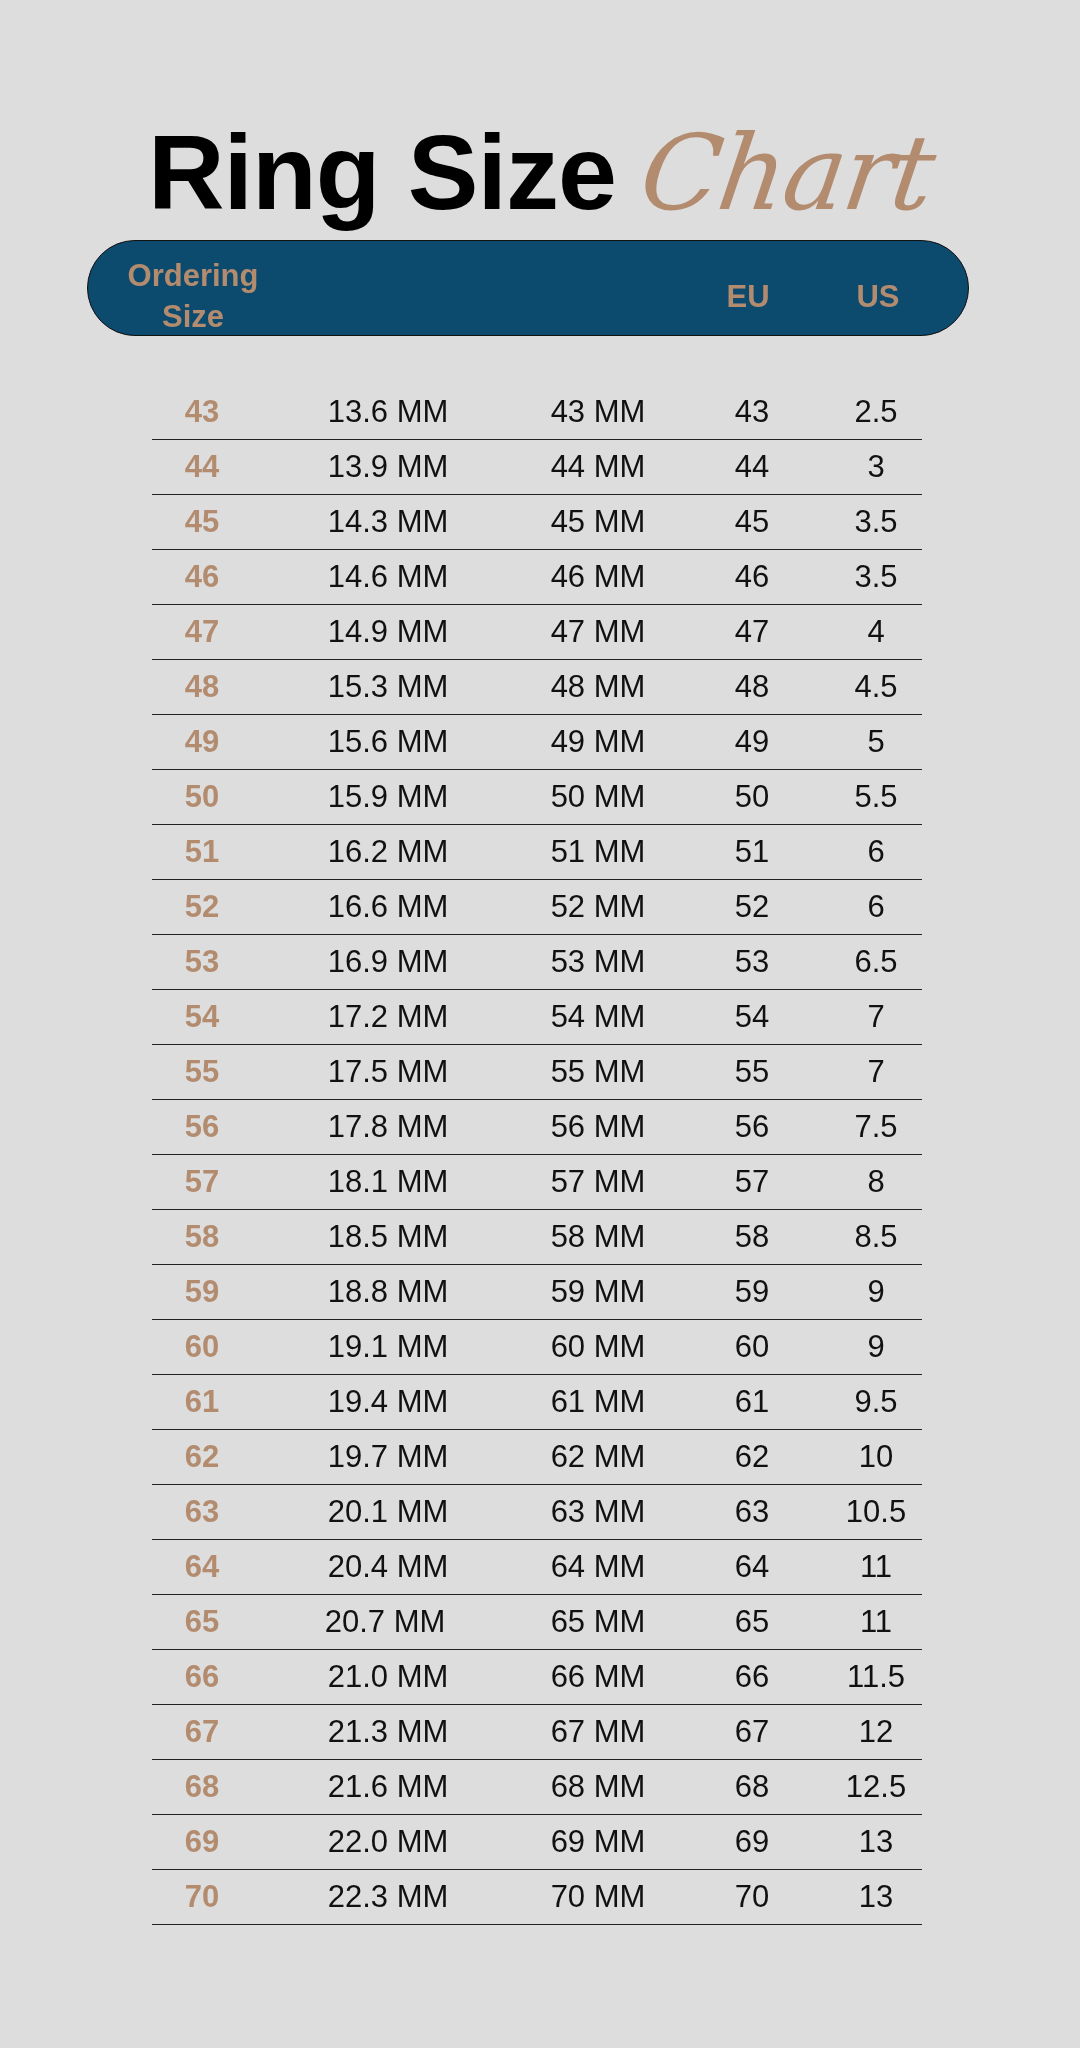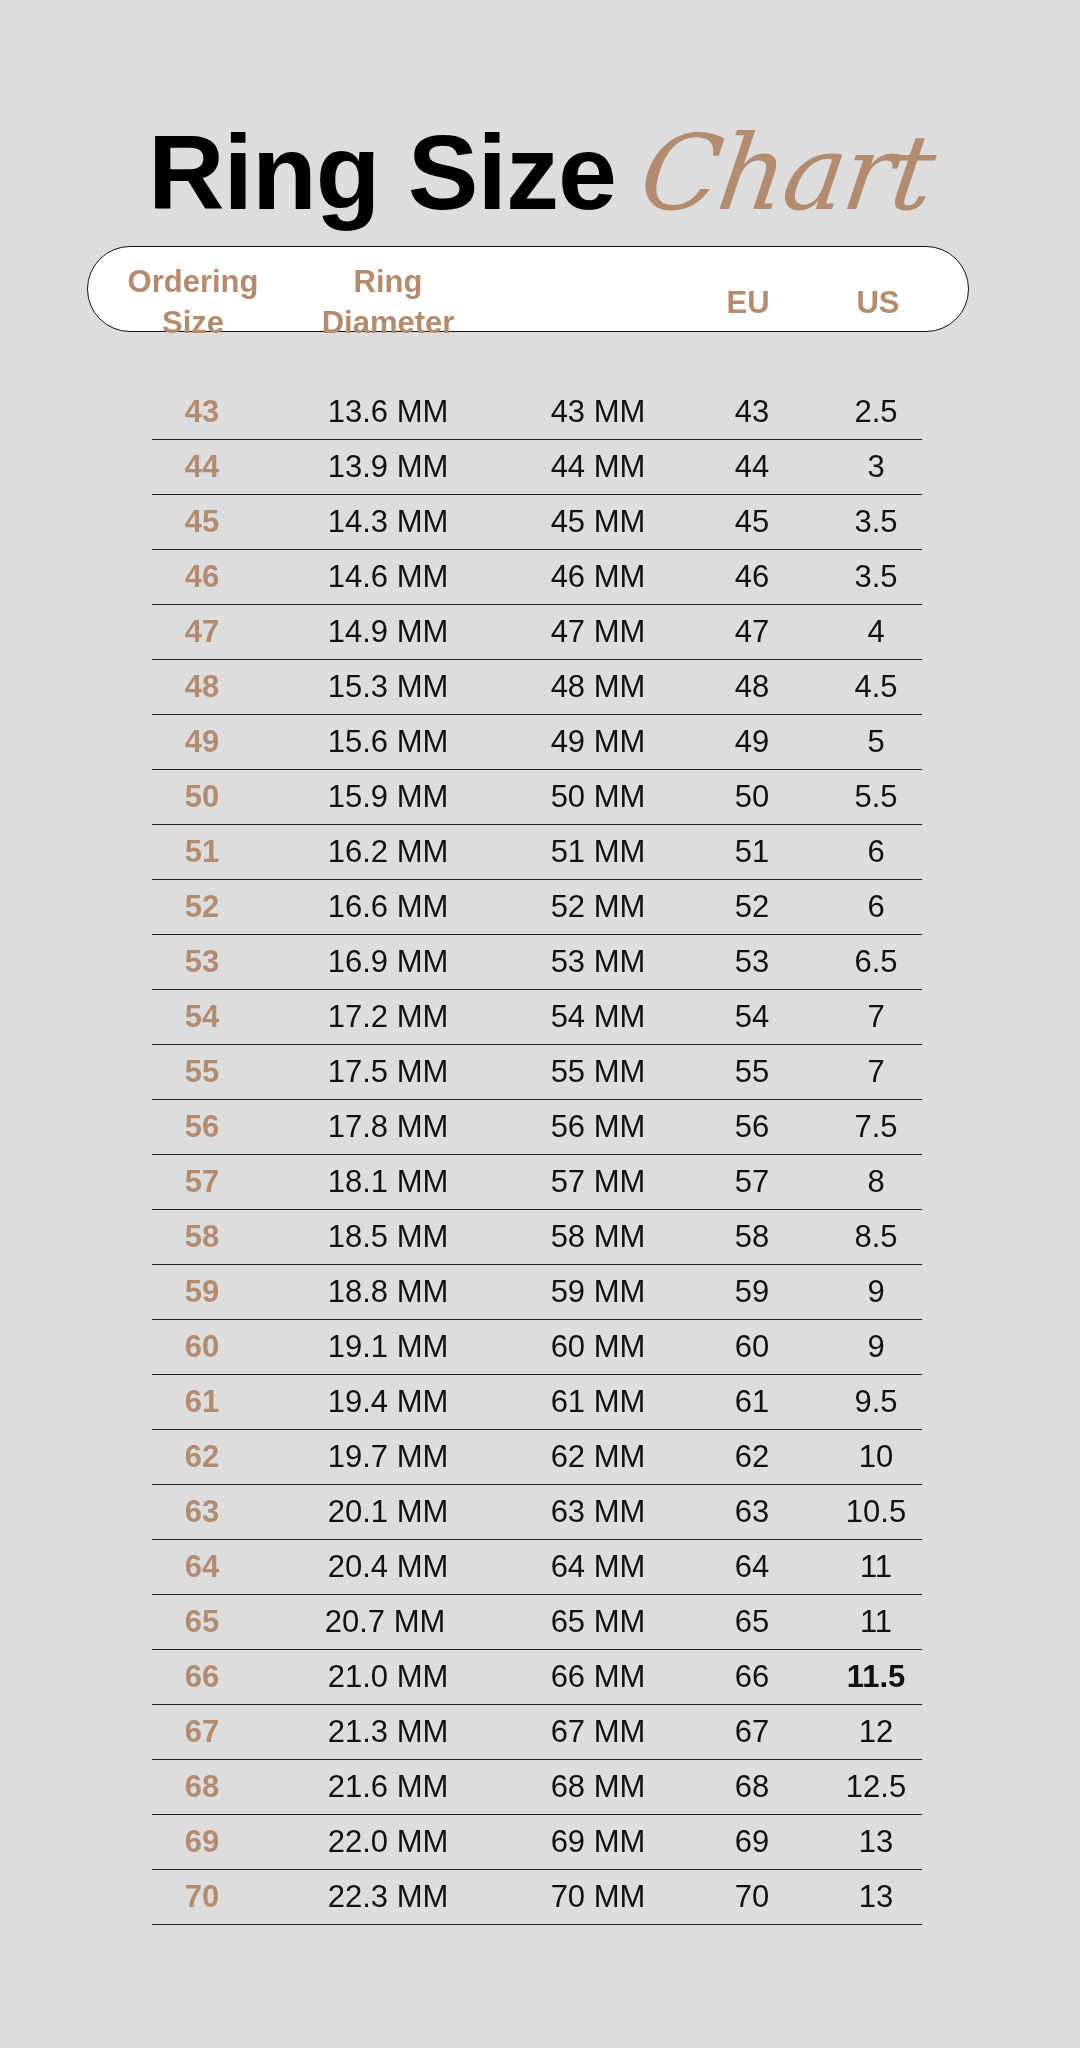--- a/index.html
+++ b/index.html
@@ -1,46 +1,40 @@
 <!DOCTYPE html>
 <html><head>
 <meta charset="utf-8">
 <style>
   html, body { margin:0; padding:0; }
   body { width:1080px; height:2048px; background:#dddddd; position:relative; overflow:hidden; font-family:"Liberation Sans", sans-serif; }
   .title { position:absolute; top:112px; left:0; width:1080px; text-align:center; white-space:nowrap; }
   .title-main { font-family:"Liberation Sans", sans-serif; font-weight:700; font-size:106px; color:#000; letter-spacing:-1px; vertical-align:baseline; }
   .title-script { font-family:"DejaVu Serif", serif; font-style:italic; font-size:104px; color:#b38c70; margin-left:26px; letter-spacing:-2px; font-weight:400; transform:skewX(-8deg); display:inline-block; }
-  .header { position:absolute; left:87px; top:246px; width:882px; height:86px; background:#ffffff; border:1.5px solid #111; border-radius:55px; box-sizing:border-box; }
+  .header { position:absolute; left:87px; top:240px; width:882px; height:96px; background:#0c4a6e; border:1.5px solid #111; border-radius:55px; box-sizing:border-box; }
   .hcell { position:absolute; top:0; height:110px; display:flex; align-items:center; justify-content:center; text-align:center; color:#b38c70; font-weight:700; font-size:31px; line-height:41px; }
   .table { position:absolute; left:152px; top:385px; width:770px; }
   .row { position:relative; height:55px; border-bottom:1.5px solid #222; box-sizing:border-box; }
   .cell { position:absolute; top:0; height:53px; display:flex; align-items:center; justify-content:center; font-size:31px; color:#111; transform:translateX(-50%); white-space:nowrap; }
   .cell.size { color:#b38c70; font-weight:700; }
 </style>
 </head>
 <body>
 
 <div class="title">
   <span class="title-main">Ring Size</span><span class="title-script">Chart</span>
 </div>
 
 <div class="header">
   <div class="hcell" style="left:25px;width:160px;">
     <div>
         <div>Ordering</div>
         <div>Size</div>
       </div>
   </div>
-  <div class="hcell" style="left:215px;width:170px;">
-    <div>
-        <div>Ring</div>
-        <div>Diameter</div>
-      </div>
-  </div>
   <div class="hcell" style="left:620px;width:80px;">
     <div>EU</div>
   </div>
   <div class="hcell" style="left:750px;width:80px;">
     <div>US</div>
   </div>
 </div>
 
 <div class="table" id="table">
     <div class="row">
@@ -202,21 +196,21 @@
       <div class="cell" style="left: 233px;">20.7 MM</div>
       <div class="cell" style="left: 446px;">65 MM</div>
       <div class="cell" style="left: 600px;">65</div>
       <div class="cell" style="left: 724px;">11</div>
     </div>
     <div class="row">
       <div class="cell size" style="left: 50px;">66</div>
       <div class="cell" style="left: 236px;">21.0 MM</div>
       <div class="cell" style="left: 446px;">66 MM</div>
       <div class="cell" style="left: 600px;">66</div>
-      <div class="cell" style="left: 724px; font-weight: bold;">11.5</div>
+      <div class="cell" style="left: 724px;">11.5</div>
     </div>
     <div class="row">
       <div class="cell size" style="left: 50px;">67</div>
       <div class="cell" style="left: 236px;">21.3 MM</div>
       <div class="cell" style="left: 446px;">67 MM</div>
       <div class="cell" style="left: 600px;">67</div>
       <div class="cell" style="left: 724px;">12</div>
     </div>
     <div class="row">
       <div class="cell size" style="left: 50px;">68</div>

